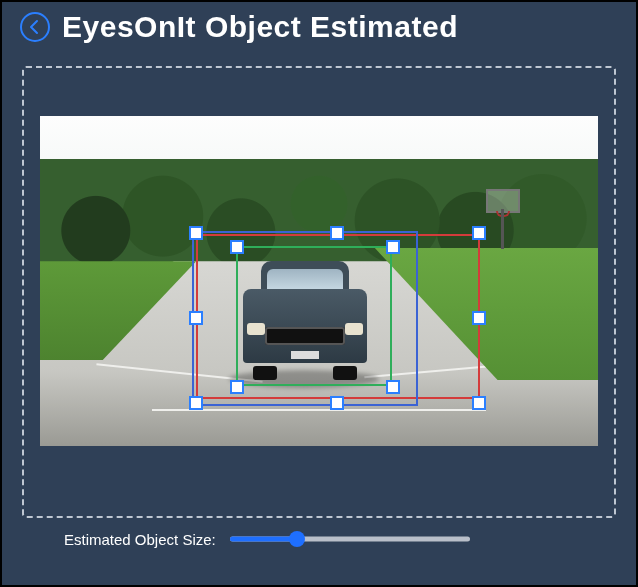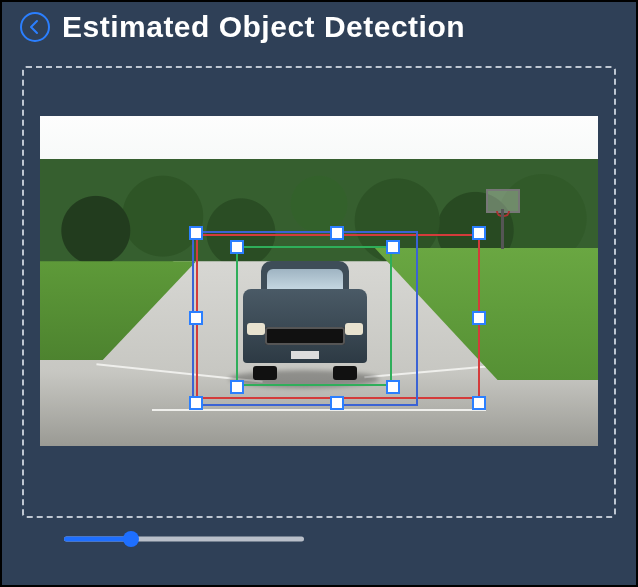--- a/index.html
+++ b/index.html
@@ -157,21 +157,21 @@
 </style>
 </head>
 <body>
 
 <div class="header">
   <div class="back-btn">
     <svg width="16" height="16" viewBox="0 0 16 16">
       <path d="M10 2 L4 8 L10 14" fill="none" stroke="#2b7fff" stroke-width="2" stroke-linecap="round" stroke-linejoin="round"></path>
     </svg>
   </div>
-  <div class="title">Estimated Object Detection</div>
+  <div class="title">EyesOnIt Object Estimated</div>
 </div>
 
 <div class="panel">
   <div class="viewport">
     <div class="sky"></div>
     <div class="treeband"></div>
     <div class="pavement">
       <div class="pave-line" style="left:10%;top:60%;width:30%;height:2px;transform:rotate(6deg);"></div>
       <div class="pave-line" style="left:58%;top:58%;width:34%;height:2px;transform:rotate(-5deg);"></div>
       <div class="pave-line" style="left:20%;top:80%;width:60%;height:2px;"></div>
@@ -209,18 +209,19 @@
         <div class="handle" style="left: 432px; top: 280px;"></div>
         <div class="handle" style="left: 190px; top: 124px;"></div>
         <div class="handle" style="left: 346px; top: 124px;"></div>
         <div class="handle" style="left: 190px; top: 264px;"></div>
         <div class="handle" style="left: 346px; top: 264px;"></div>
       </div>
   </div>
 </div>
 
 <div class="footer">
+  <div class="footer-label">Estimated Object Size:</div>
   <div class="slider">
     <div class="track"></div>
     <div class="track-fill" id="slider-fill" style="width: 28%;"></div>
     <div class="thumb" id="slider-thumb" style="left: 28%;"></div>
   </div>
 </div>
 
 </body></html>

